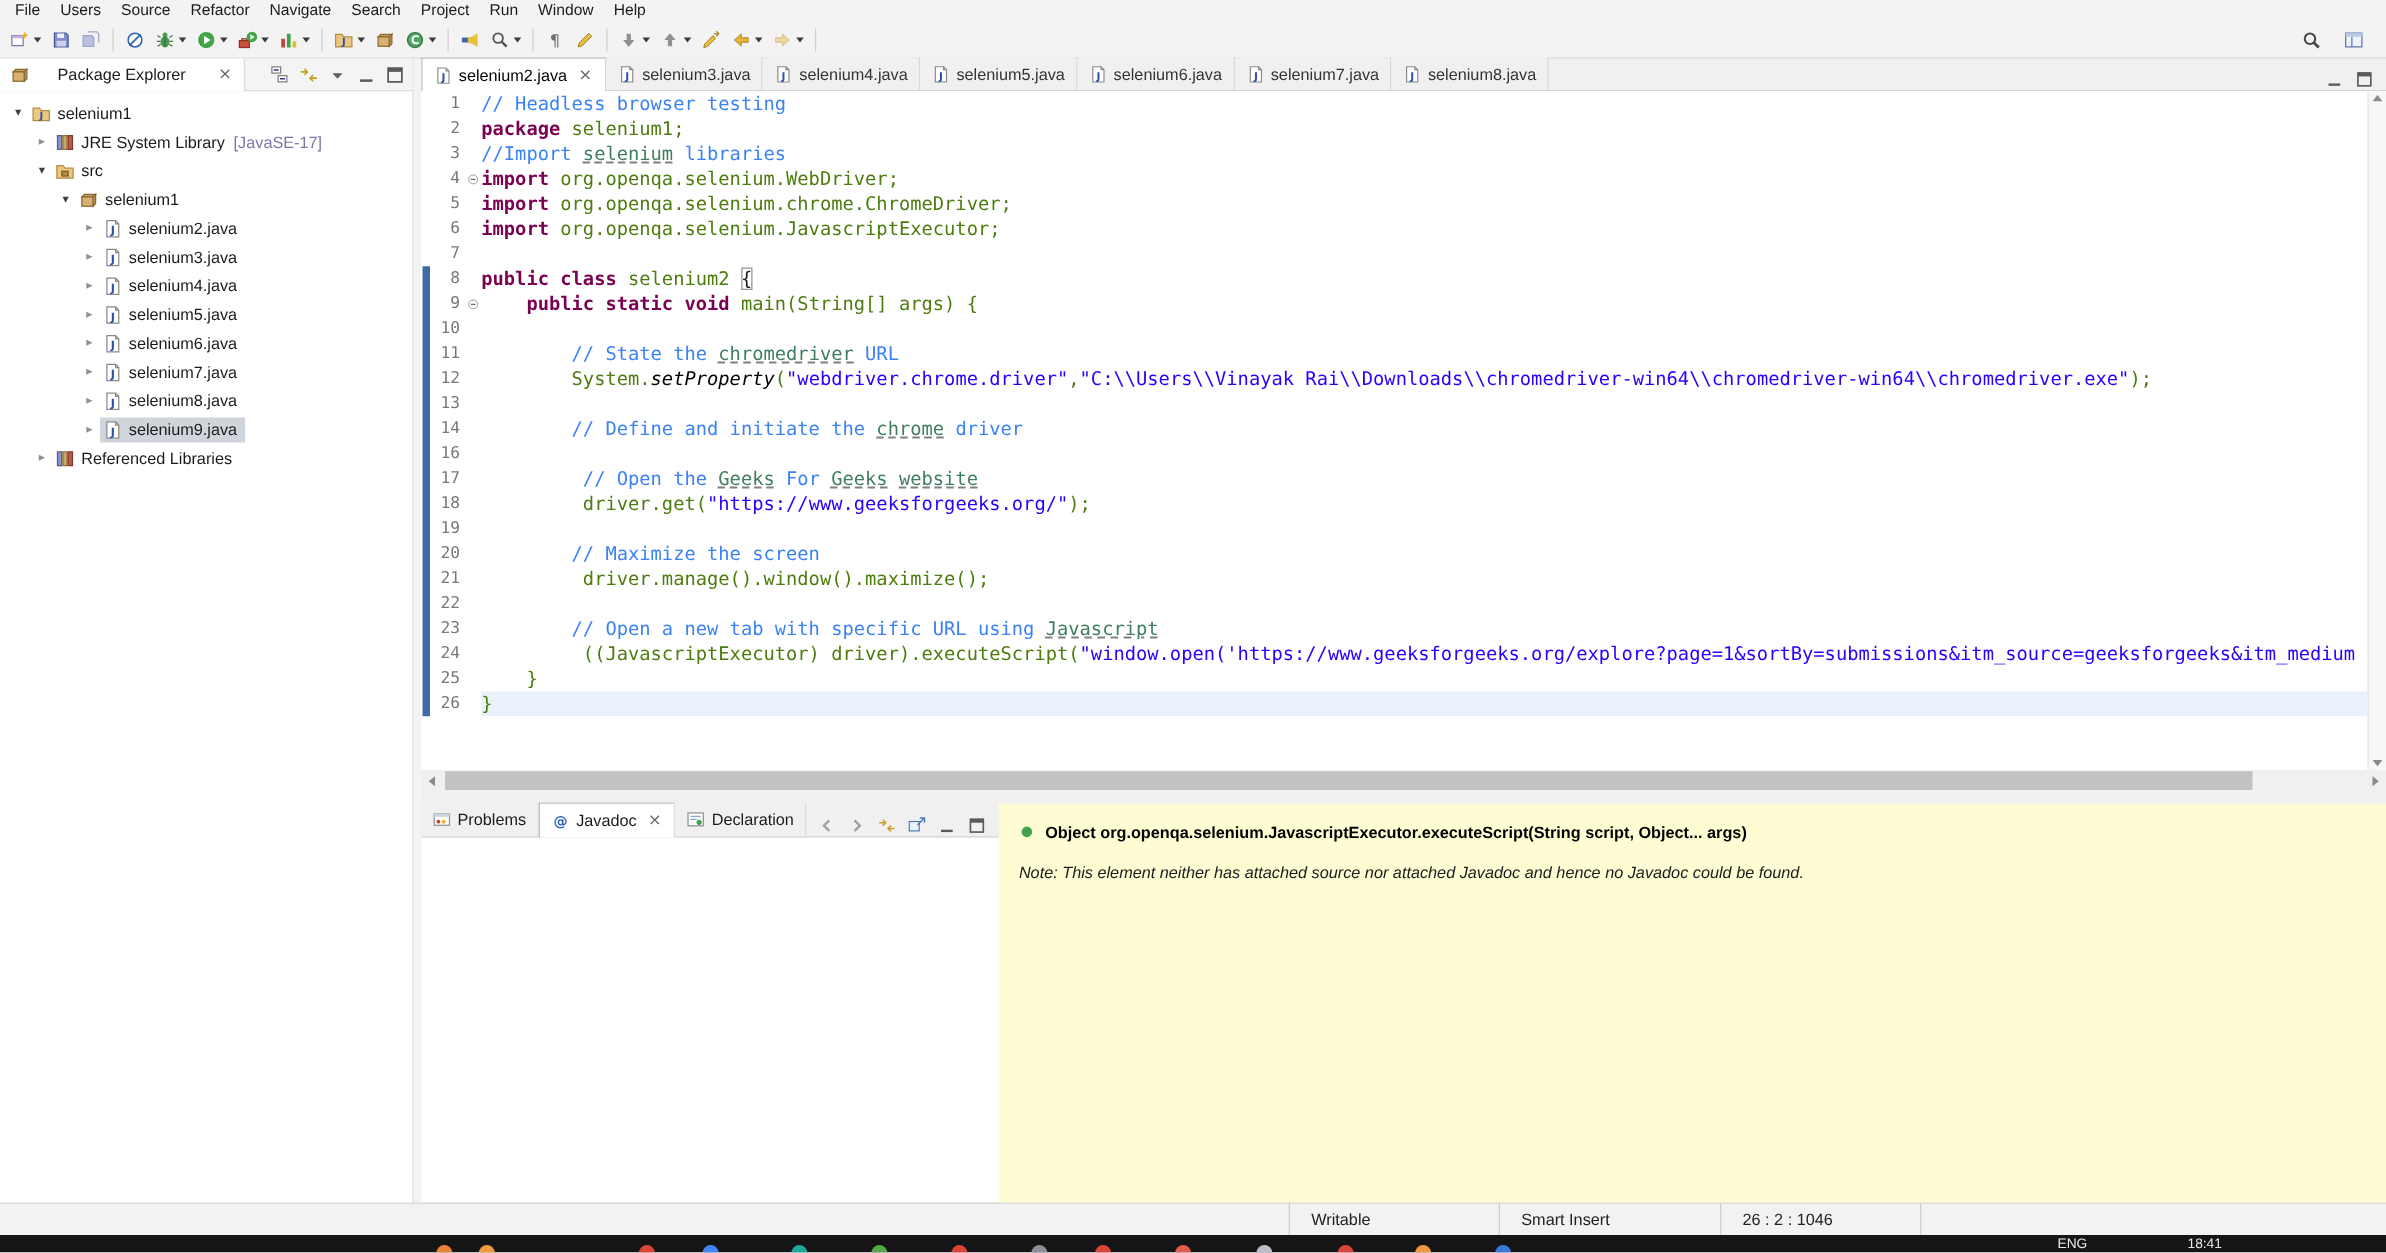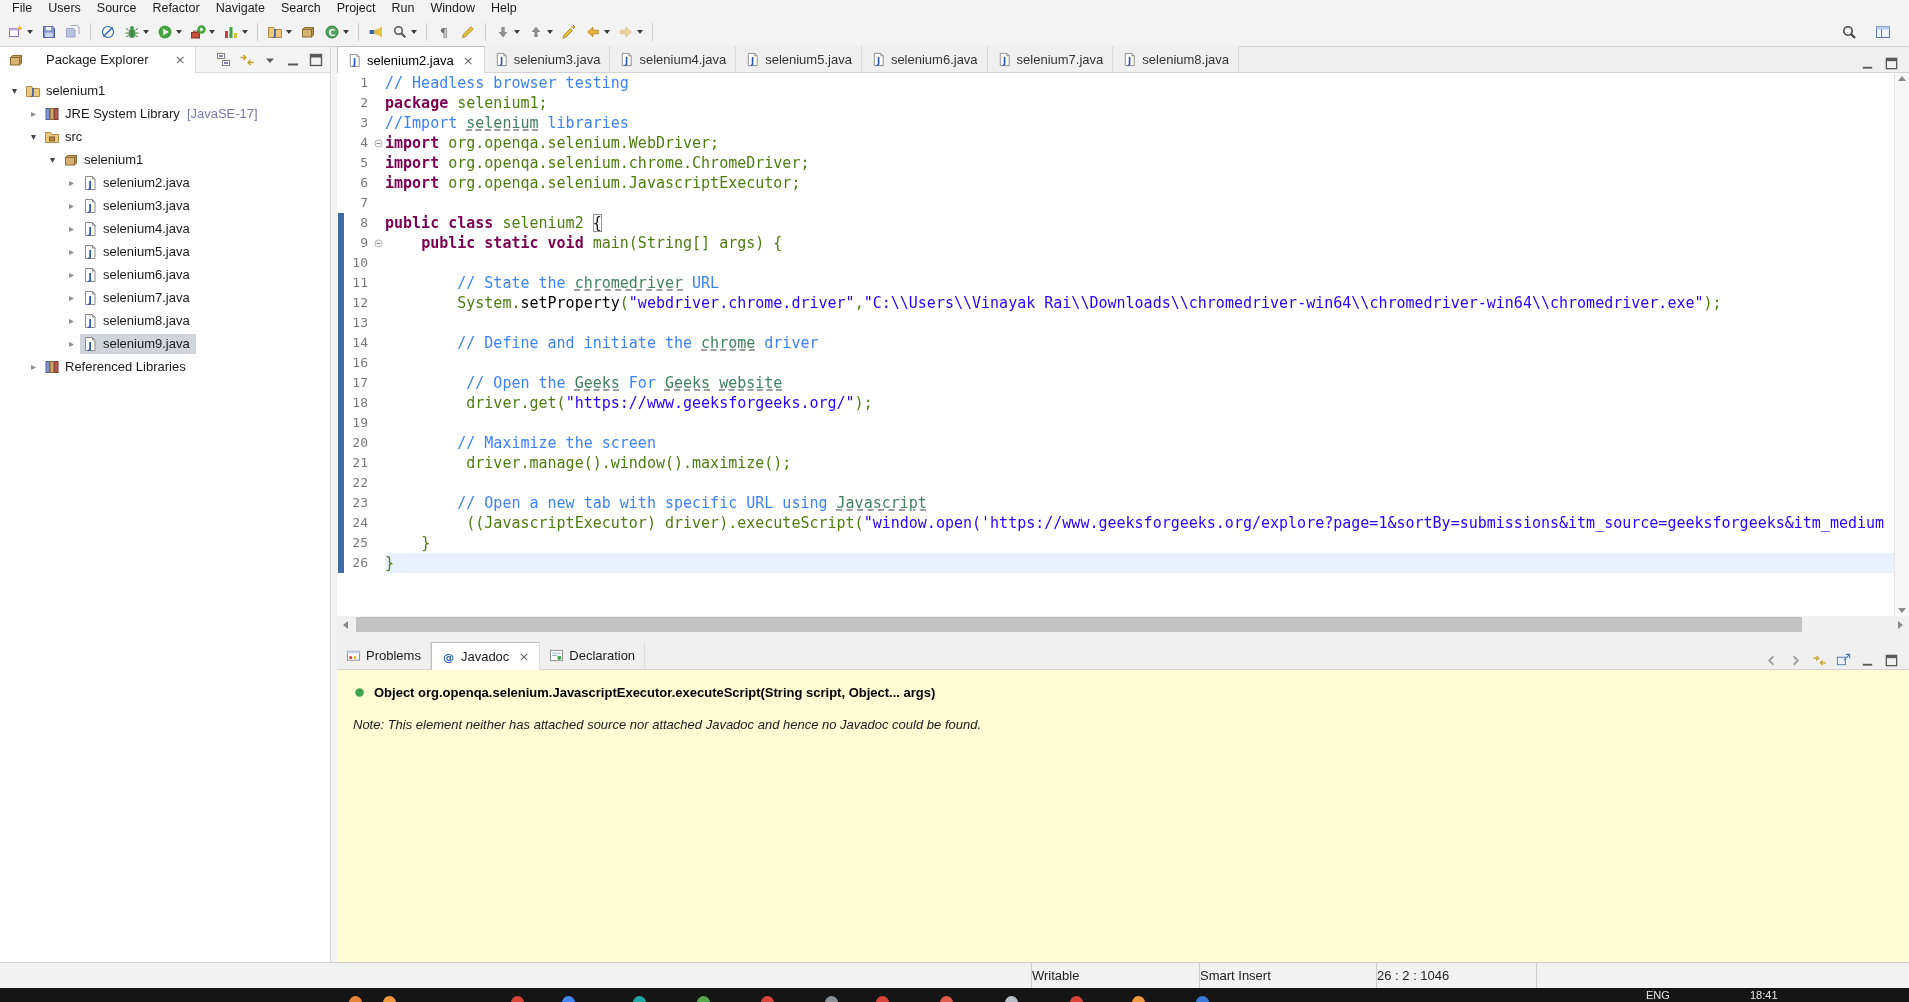--- a/index.html
+++ b/index.html
@@ -46,46 +46,46 @@
 .lnum{width:34px;flex:none;text-align:right;color:#787878;font-size:13px;padding-right:3px}
 .fold{width:14px;flex:none;display:flex;align-items:center;justify-content:center}
 .fold svg{width:11px;height:11px}
 .ccontent{flex:1;white-space:pre;tab-size:4;min-width:0;overflow:hidden}
 .currentline{background:#e9f2fc}
 .tok-c{color:#3b82f6}
 .tok-u{color:#3F7F5F;text-decoration-line:underline;text-decoration-style:dashed;text-decoration-color:#808080;text-underline-offset:2px}
 .tok-k{color:#7B0052;font-weight:bold}
 .tok-s{color:#2A00FF}
 .tok-p{color:#4d7c0f}
-.tok-i{color:#000;}
+.tok-i{color:#000;font-style:italic}
 .tok-b{outline:1px solid #949494;outline-offset:-1px}
 .vscroll{position:absolute;right:0;top:0;bottom:0;width:15px;background:#f7f7f7;border-left:1px solid #e6e6e6;display:flex;flex-direction:column;justify-content:space-between;align-items:center;z-index:4;padding:3px 0}
 .tri-up{width:0;height:0;border-left:4px solid transparent;border-right:4px solid transparent;border-bottom:5px solid #8a8a8a}
 .tri-down{width:0;height:0;border-left:4px solid transparent;border-right:4px solid transparent;border-top:5px solid #8a8a8a}
 .tri-left{width:0;height:0;border-top:4px solid transparent;border-bottom:4px solid transparent;border-right:5px solid #8a8a8a}
 .tri-right{width:0;height:0;border-top:4px solid transparent;border-bottom:4px solid transparent;border-left:5px solid #8a8a8a}
 .hscroll{height:17px;background:#f0f0f0;display:flex;align-items:center;flex:none}
 .harrow{width:17px;display:flex;justify-content:center}
 .htrack{flex:1;height:17px;position:relative}
 .hthumb{position:absolute;left:2px;top:1px;height:15px;width:94%;background:#c2c2c2}
 .hsash{height:10px;background:#f0f0f0;flex:none}
-.bottom{height:319px;display:flex;flex-direction:column;min-height:0}
+.bottom{height:319px;display:flex;flex-direction:row;min-height:0}
 .btabs{height:27px;background:#f0f0f0;display:flex;align-items:flex-end;border-bottom:1px solid #d4d4d4;flex:none}
 .btab{height:27px;display:flex;align-items:center;gap:5px;padding:0 9px;background:#f0f0f0;border-right:1px solid #ddd}
 .btab .tab-ic{display:inline-flex;width:15px;height:15px}
 .btab .tab-ic svg{width:15px;height:15px}
 .btab.active{background:#fff;border-top:1px solid #c0c0c0;border-left:1px solid #c0c0c0;height:28px;margin-bottom:-1px}
 .jd{flex:1;background:#fdfcd3;padding:15px 16px;overflow:hidden}
 .jd-sig{display:flex;align-items:center;gap:8px;font-size:13px;font-weight:bold;color:#000}
 .jd-ic{display:inline-flex}
 .jd-ic svg{width:13px;height:13px}
 .jd-note{margin-top:17px;font-size:13px;font-style:italic}
 .statusbar{height:26px;background:#f2f2f2;border-top:1px solid #cfcfcf;display:flex;align-items:stretch;font-size:13px;color:#222}
 .sb-spacer{flex:1}
-.sb-cell{border-left:1px solid #cdcdcd;padding-left:0;display:flex;align-items:center}
+.sb-cell{border-left:1px solid #cdcdcd;padding-left:17px;display:flex;align-items:center}
 .sb-mode{width:168px}.sb-insert{width:177px}.sb-pos{width:160px}
 .sb-tail{width:373px;border-left:1px solid #cdcdcd}
 .taskbar{height:14px;background:#151515;position:relative;overflow:hidden}
 .tk-icon{position:absolute;bottom:-7px;width:13px;height:13px;border-radius:50%}
 .tk-text{position:absolute;top:1px;color:#e8e8e8;font-size:11px}
 </style>
 </head>
 <body>
 
 <div>

